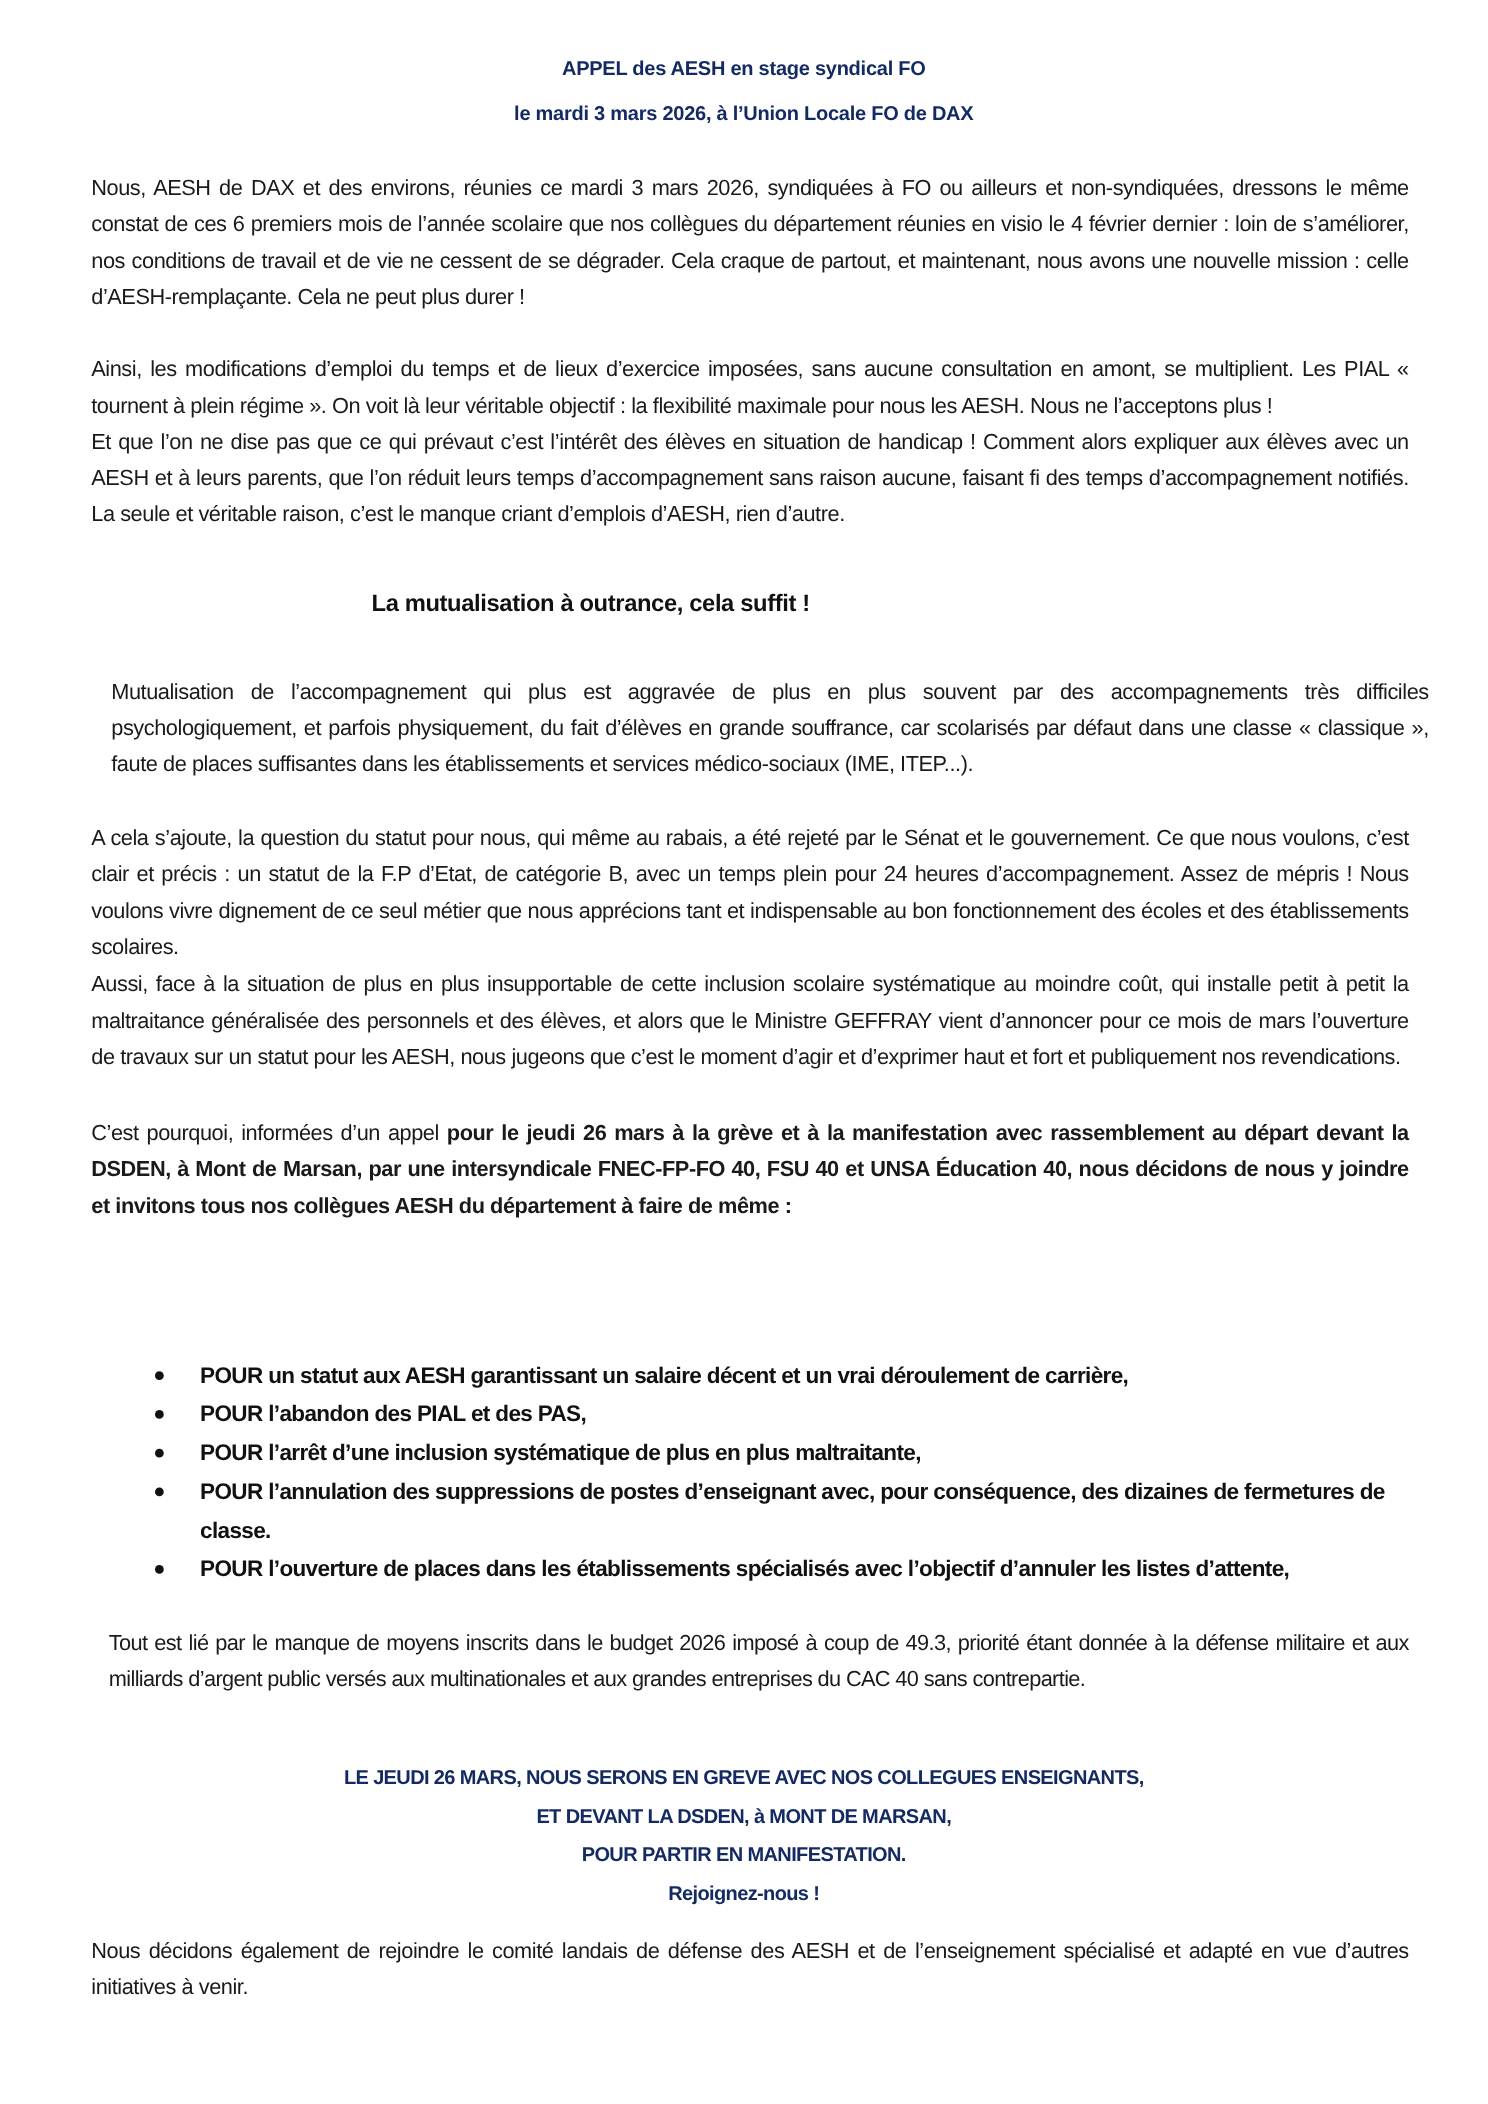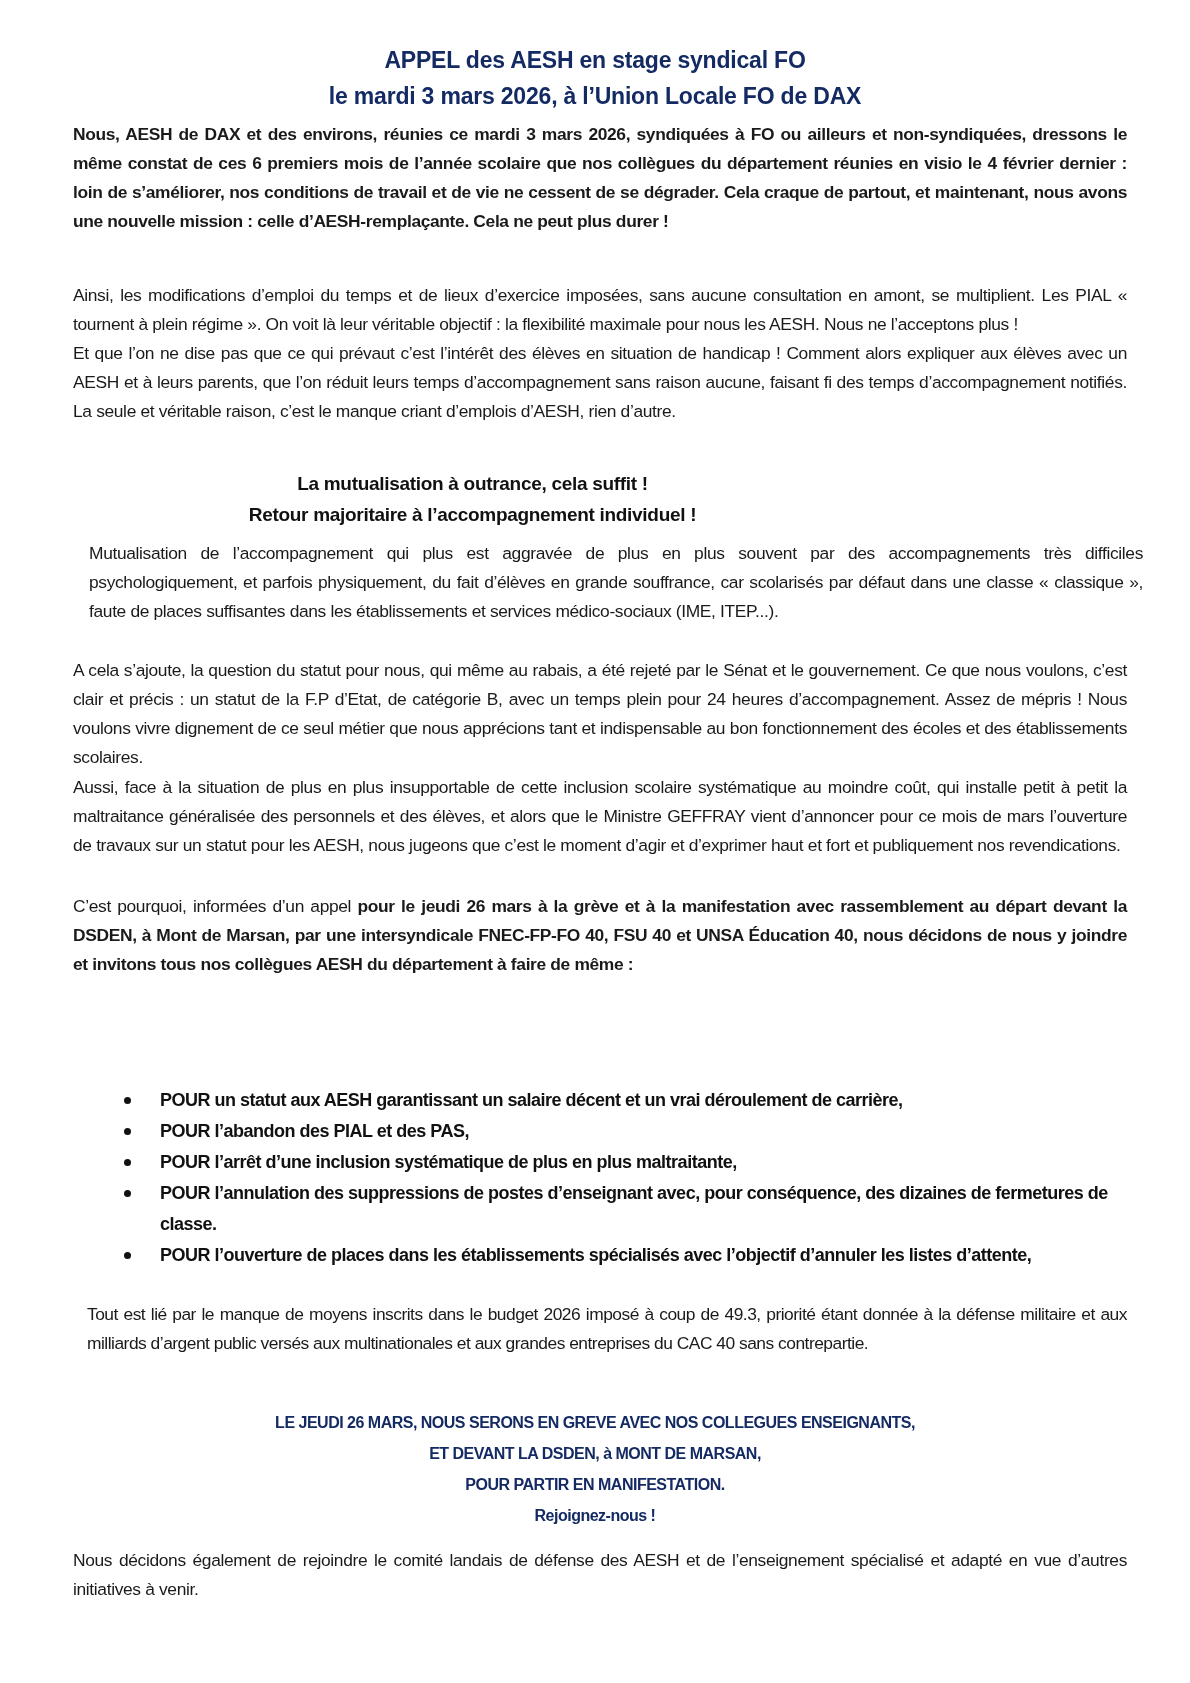--- a/index.html
+++ b/index.html
@@ -1,49 +1,48 @@
 <!DOCTYPE html>
 <html><head>
 <meta charset="utf-8">
 <style>
   html, body { margin: 0; padding: 0; background: #ffffff; }
   body { width: 1190px; height: 1683px; position: relative; overflow: hidden; color: #111111; }
   .page { position: absolute; left: 0; top: 0; width: 1190px; height: 1683px; }
-  .title { position: absolute; left: 0; width: 1190px; text-align: center; font-family: "Liberation Sans", sans-serif; font-weight: bold; font-size: 23px; color: #142a63; letter-spacing: -0.2px; }
+  .title { position: absolute; left: 0; width: 1190px; text-align: center; font-family: "Liberation Sans", sans-serif; font-weight: bold; font-size: 16px; color: #142a63; letter-spacing: -0.2px; }
   .t1 { top: 47px; }
   .t2 { top: 83px; }
   .para { position: absolute; left: 73px; width: 1054px; font-family: "Liberation Sans", sans-serif; font-size: 17.4px; line-height: 29px; text-align: justify; color: #1a1a1a; letter-spacing: -0.35px; }
   .para p { margin: 0; }
   .center-bold { position: absolute; left: 0; width: 945px; text-align: center; font-family: "Liberation Sans", sans-serif; font-weight: bold; font-size: 19px; line-height: 31px; color: #111; letter-spacing: -0.3px; }
   .bold { font-weight: bold; }
   .bullets { position: absolute; left: 120px; width: 1010px; font-family: "Liberation Sans", sans-serif; font-weight: bold; font-size: 18px; line-height: 31px; color: #111; letter-spacing: -0.5px; margin: 0; padding: 0; list-style: none; }
   .bullets li { position: relative; padding-left: 40px; }
   .bullets li .dot { position: absolute; left: 4px; top: 12px; width: 7px; height: 7px; border-radius: 50%; background: #111; }
   .calibri-para { position: absolute; left: 87px; width: 1040px; font-family: "Liberation Sans", sans-serif; font-size: 17.4px; line-height: 29px; text-align: justify; color: #1a1a1a; letter-spacing: -0.5px; }
   .callout { position: absolute; left: 0; width: 1190px; text-align: center; font-family: "Liberation Sans", sans-serif; font-weight: bold; font-size: 16px; line-height: 31px; color: #142a63; letter-spacing: -0.5px; }
 </style>
 </head>
 <body>
 
 <div class="page">
 
   <div class="title t1">APPEL des AESH en stage syndical FO</div>
   <div class="title t2">le mardi 3 mars 2026, à l’Union Locale FO de DAX</div>
 
-  <div class="para" style="top:120px;font-weight:bold;">
+  <div class="para" style="top:136px;">
     <p>Nous, AESH de DAX et des environs, réunies ce mardi 3 mars 2026, syndiquées à FO ou ailleurs et non-syndiquées, dressons le même constat de ces 6 premiers mois de l’année scolaire que nos collègues du département réunies en visio le 4 février dernier : loin de s’améliorer, nos conditions de travail et de vie ne cessent de se dégrader. Cela craque de partout, et maintenant, nous avons une nouvelle mission : celle d’AESH-remplaçante. Cela ne peut plus durer !</p>
   </div>
 
   <div class="para" style="top:281px;">
     <p>Ainsi, les modifications d’emploi du temps et de lieux d’exercice imposées, sans aucune consultation en amont, se multiplient. Les PIAL « tournent à plein régime ». On voit là leur véritable objectif : la flexibilité maximale pour nous les AESH. Nous ne l’acceptons plus !</p>
     <p>Et que l’on ne dise pas que ce qui prévaut c’est l’intérêt des élèves en situation de handicap ! Comment alors expliquer aux élèves avec un AESH et à leurs parents, que l’on réduit leurs temps d’accompagnement sans raison aucune, faisant fi des temps d’accompagnement notifiés. La seule et véritable raison, c’est le manque criant d’emplois d’AESH, rien d’autre.</p>
   </div>
 
   <div class="center-bold" style="top:468px;">La mutualisation à outrance, cela suffit !</div>
-  <div class="center-bold" style="top:499px;">Retour majoritaire à l’accompagnement individuel !</div>
 
   <div class="para" style="top:539px;margin-left:16px;">
     <p>Mutualisation de l’accompagnement qui plus est aggravée de plus en plus souvent par des accompagnements très difficiles psychologiquement, et parfois physiquement, du fait d’élèves en grande souffrance, car scolarisés par défaut dans une classe « classique », faute de places suffisantes dans les établissements et services médico-sociaux (IME, ITEP...).</p>
   </div>
 
   <div class="para" style="top:656px;">
     <p>A cela s’ajoute, la question du statut pour nous, qui même au rabais, a été rejeté par le Sénat et le gouvernement. Ce que nous voulons, c’est clair et précis : un statut de la F.P d’Etat, de catégorie B, avec un temps plein pour 24 heures d’accompagnement. Assez de mépris ! Nous voulons vivre dignement de ce seul métier que nous apprécions tant et indispensable au bon fonctionnement des écoles et des établissements scolaires.</p>
   </div>
 
   <div class="para" style="top:773px;">

